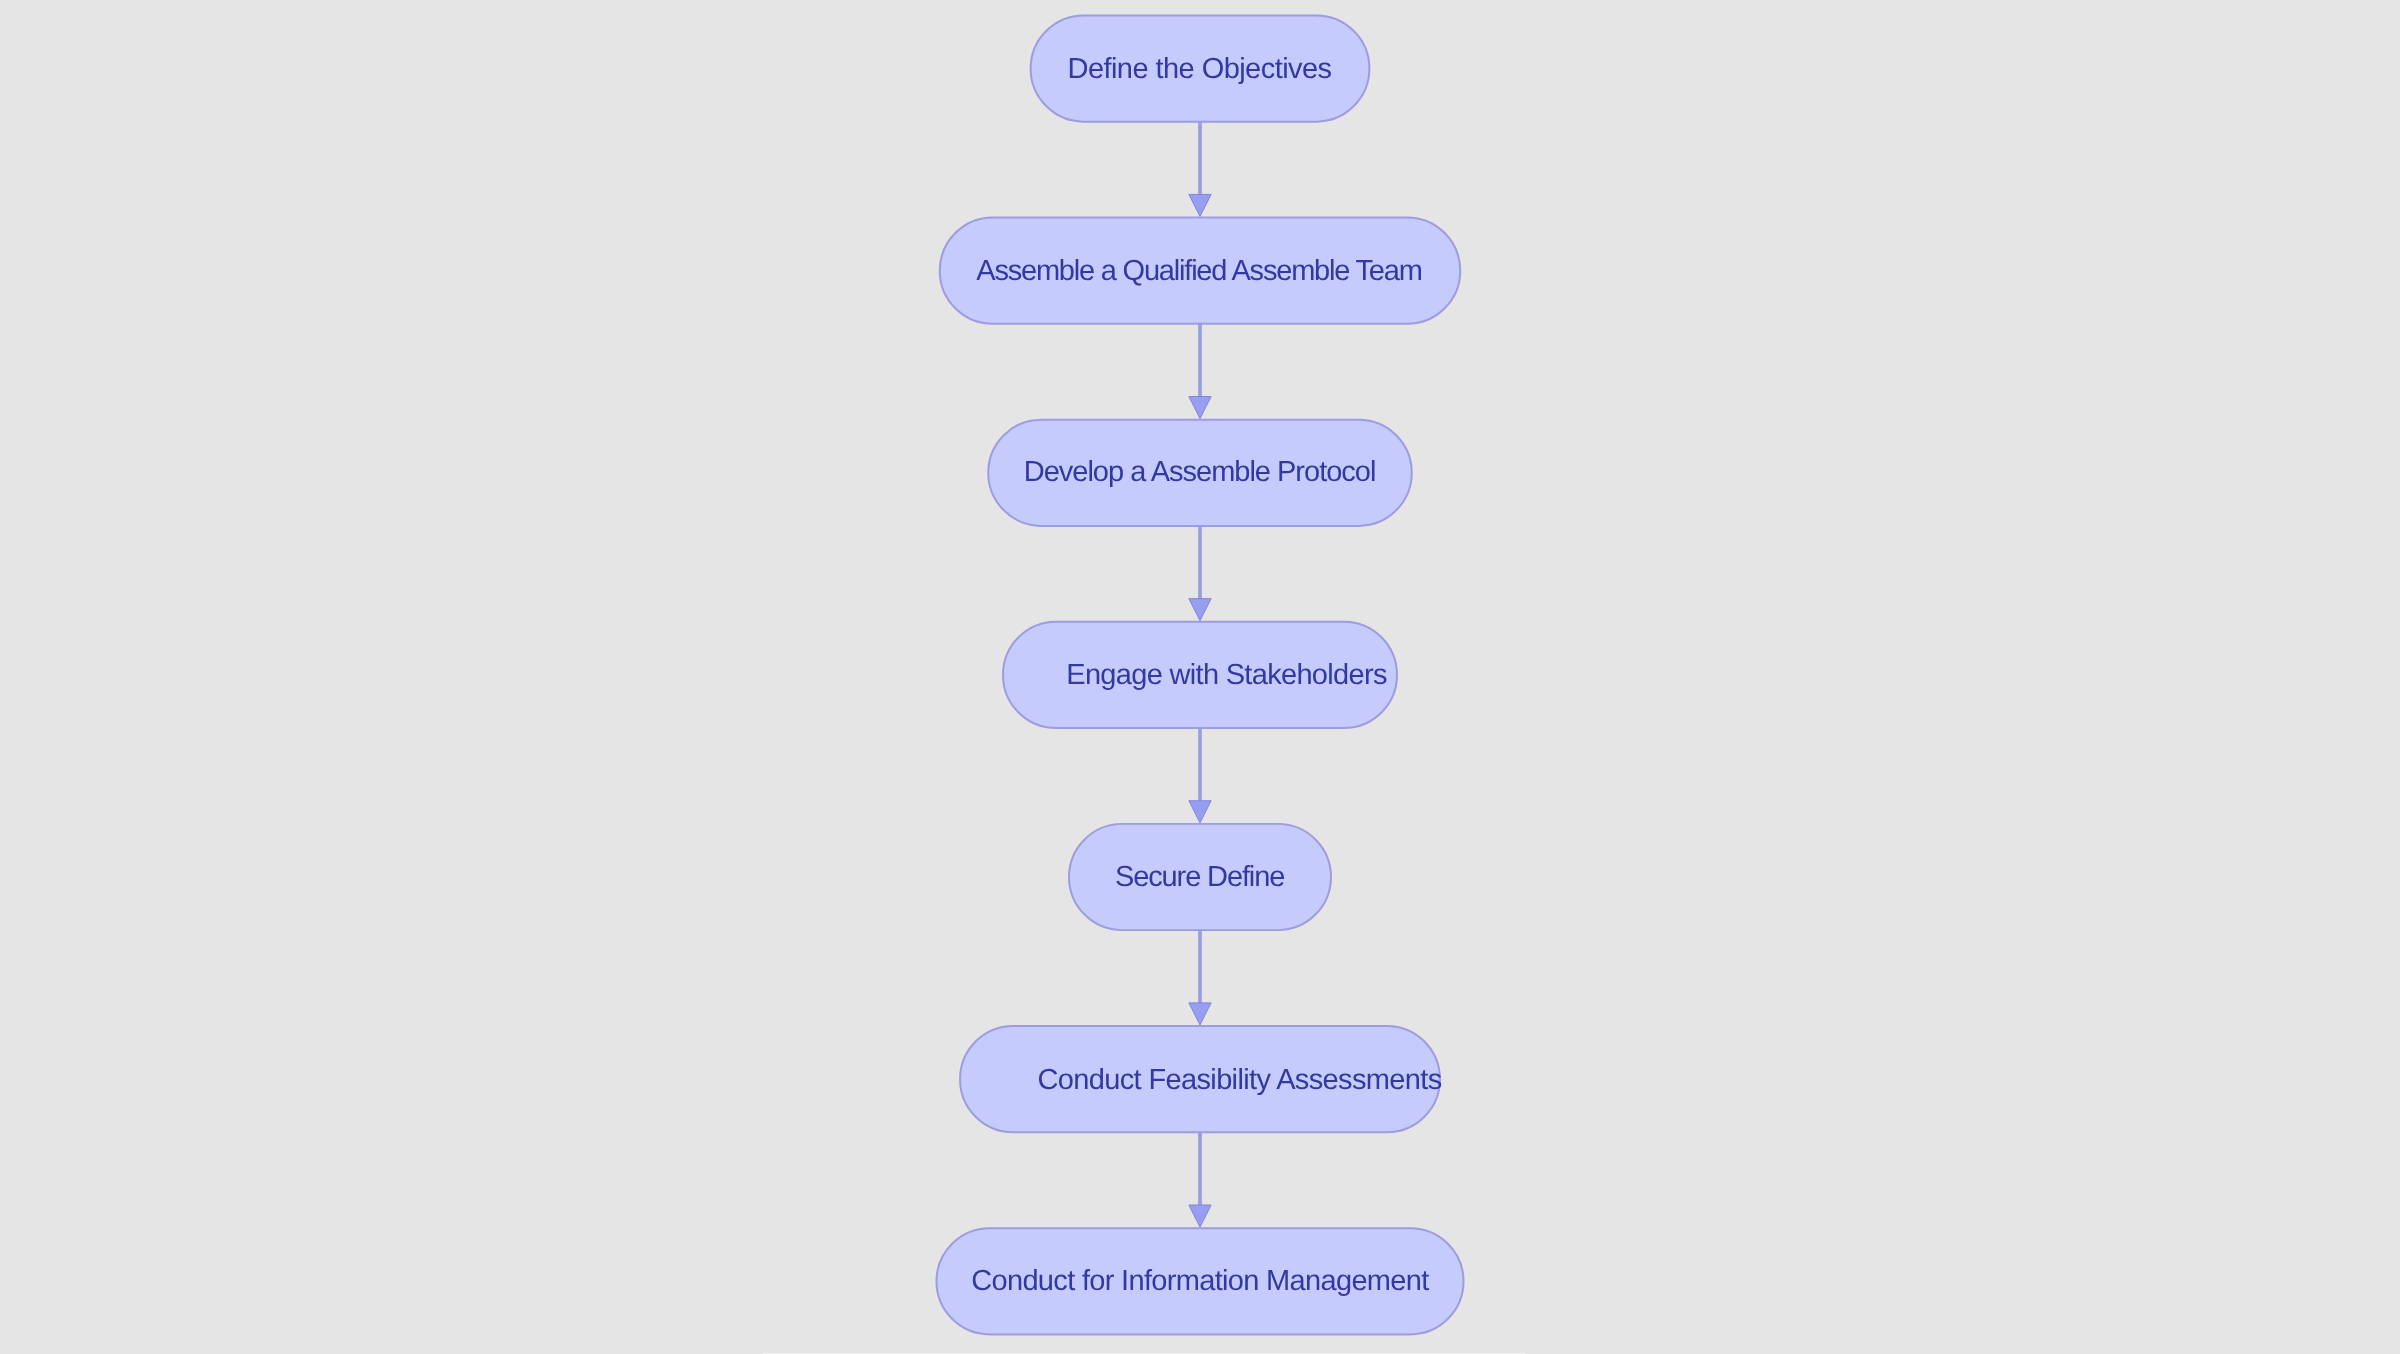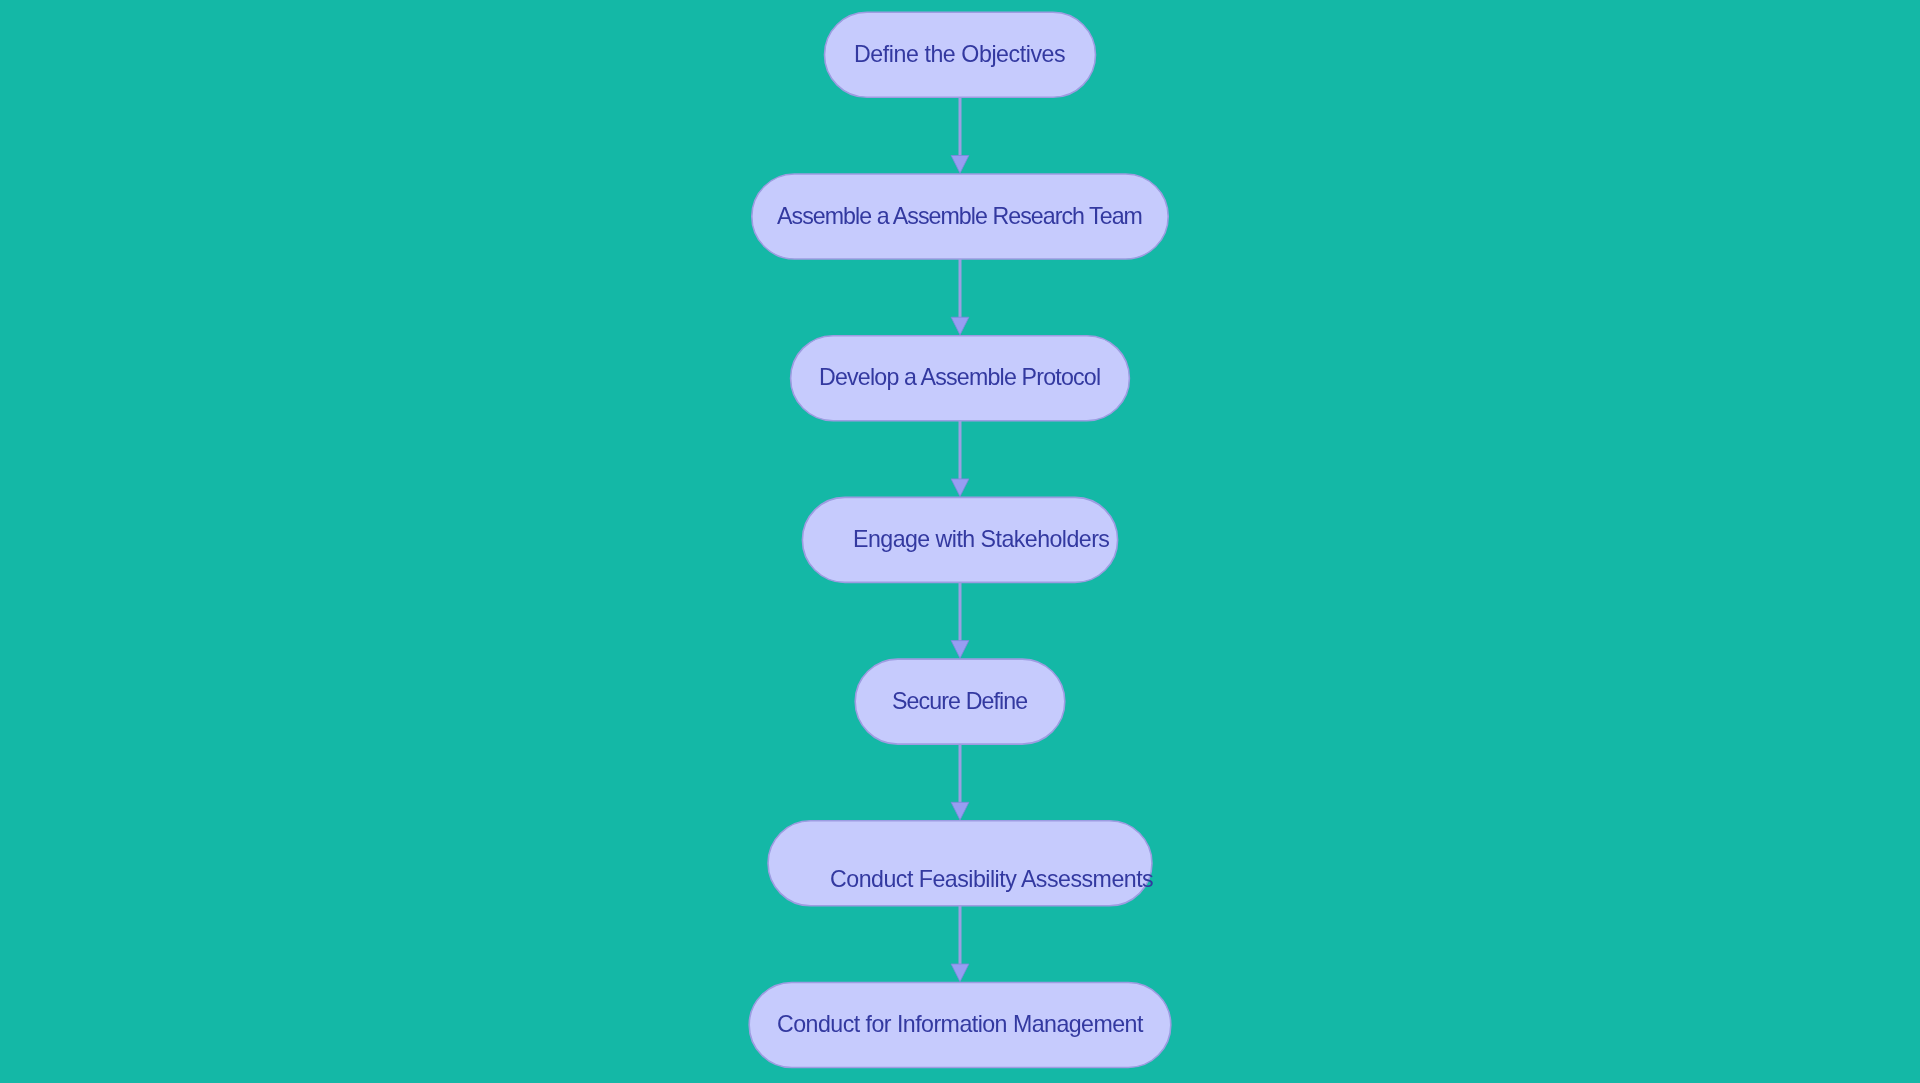--- a/index.html
+++ b/index.html
@@ -8,21 +8,21 @@
     padding: 0;
     width: 1920px;
     height: 1083px;
     background: #ffffff;
     overflow: hidden;
   }
   #stage {
     position: relative;
     width: 1920px;
     height: 1083px;
-    background: #14b8a6;
+    background: #e5e5e5;
   }
   #flow-svg {
     position: absolute;
     left: 0;
     top: 0;
   }
   .node-label {
     position: absolute;
     font-family: "Liberation Sans", sans-serif;
     font-size: 23.2px;
@@ -80,32 +80,32 @@
         <rect x="768.05" y="820.8" width="383.9" height="85" rx="42.5" ry="42.5" fill="#c6cbfd" stroke="#9d9ce1" stroke-width="1.6"></rect>
         <rect x="749.2" y="982.5" width="421.6" height="85" rx="42.5" ry="42.5" fill="#c6cbfd" stroke="#9d9ce1" stroke-width="1.6"></rect>
       </g>
   </svg>
 
   <div id="labels">
     <div class="node-label" style="left: 824.5px; top: 43.05px; width: 271px;">
       <span style="letter-spacing: -0.4384px; margin-right: 0.4384px;">Define the Objectives</span>
     </div>
     <div class="node-label" style="left: 751.8px; top: 204.75px; width: 416.4px;">
-      <span style="letter-spacing: -0.9563px; margin-right: 0.9563px;">Assemble a Assemble Research Team</span>
+      <span style="letter-spacing: -0.9563px; margin-right: 0.9563px;">Assemble a Qualified Assemble Team</span>
     </div>
     <div class="node-label" style="left: 790.6px; top: 366.45px; width: 338.8px;">
       <span style="letter-spacing: -0.8003px; margin-right: 0.8003px;">Develop a Assemble Protocol</span>
     </div>
     <div class="node-label" style="left: 802.4px; top: 528.15px; width: 359px;">
       <span style="letter-spacing: -0.5426px; margin-right: 0.5426px;">Engage with Stakeholders</span>
     </div>
     <div class="node-label" style="left: 855.2px; top: 689.85px; width: 209.6px;">
       <span style="letter-spacing: -0.8942px; margin-right: 0.8942px;">Secure Define</span>
     </div>
-    <div class="node-label" style="left: 768.05px; top: 851.55px; width: 447px; margin-top: 16px;">
+    <div class="node-label" style="left: 768.05px; top: 851.55px; width: 447px;">
       <span style="letter-spacing: -0.5077px; margin-right: 0.5077px;">Conduct Feasibility Assessments</span>
     </div>
     <div class="node-label" style="left: 749.2px; top: 1013.25px; width: 421.6px;">
       <span style="letter-spacing: -0.5358px; margin-right: 0.5358px;">Conduct for Information Management</span>
     </div>
   </div>
 
 </div>
 
 </body></html>

